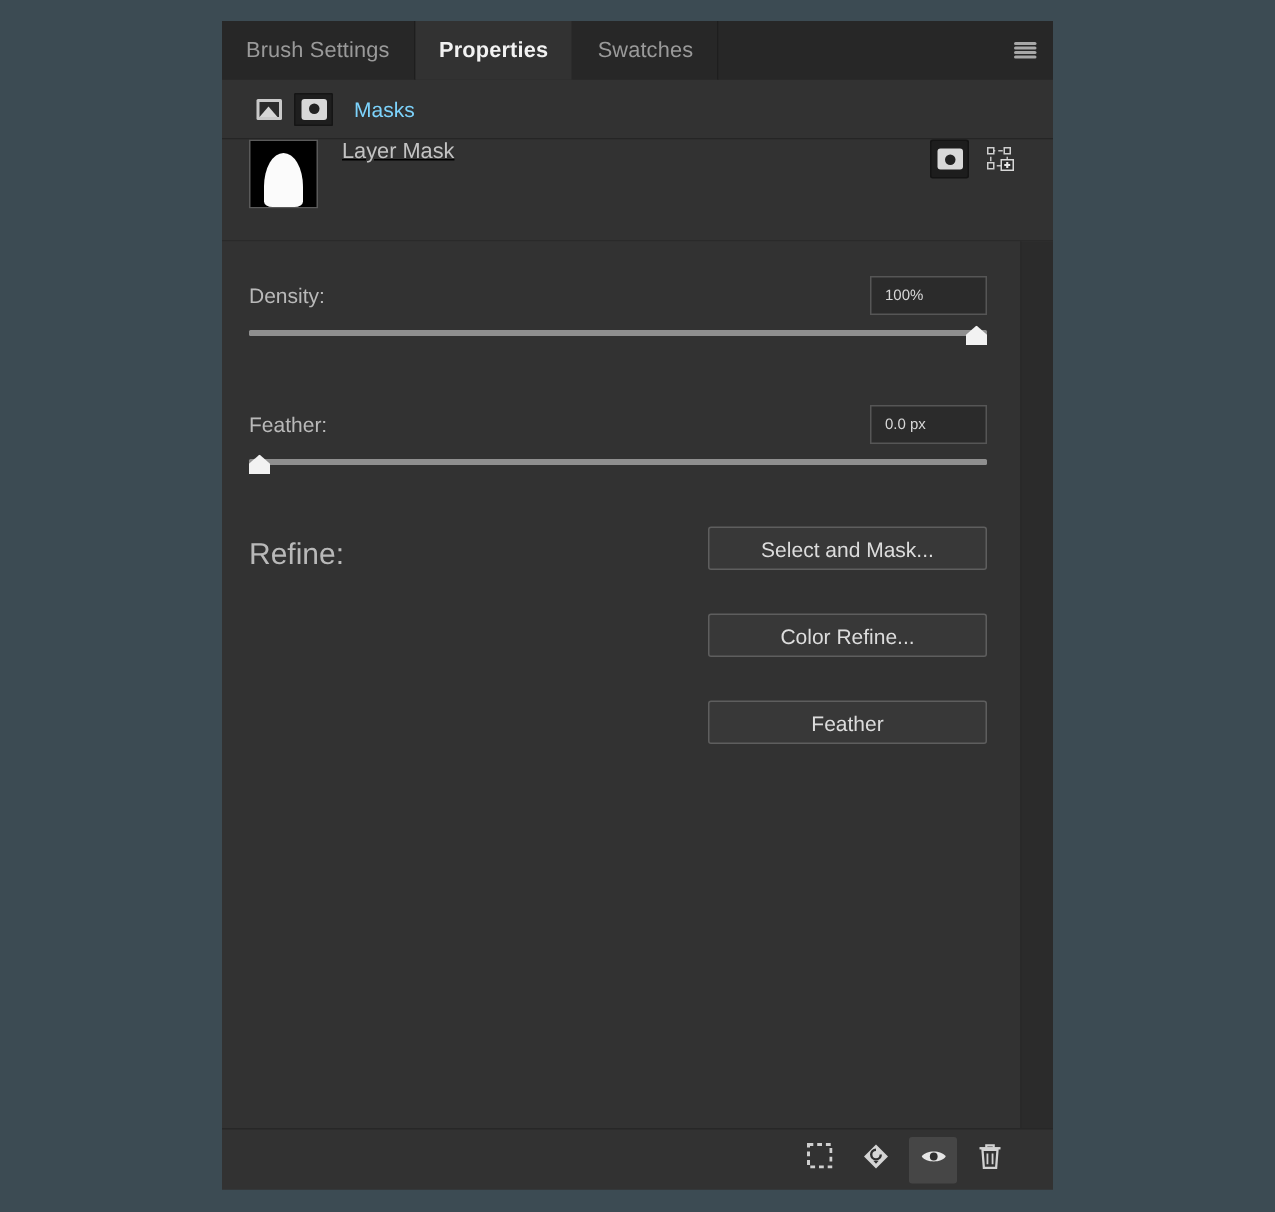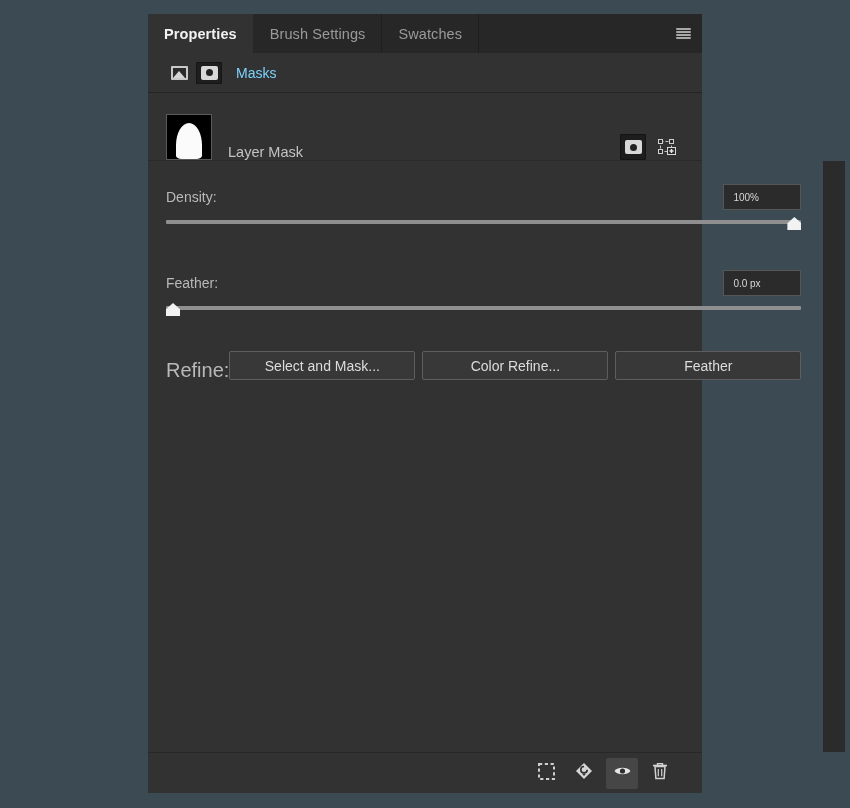--- a/index.html
+++ b/index.html
@@ -151,25 +151,26 @@
   
   .ico-vectormask {
     width: 18px; height: 16px;
     position: relative;
   }
 
   
   .maskrow {
     height: 67px;
     display: flex;
-    align-items: flex-end;
+    align-items: flex-start;
     padding: 0 22px 0 18px;
     border-bottom: 1px solid #2a2a2a;
     flex: 0 0 auto;
     background: #323232;
+    text-decoration: underline;
   }
   .thumb {
     width: 44px;
     height: 44px;
     background: #000;
     border: 1px solid #5a5a5a;
     position: relative;
     overflow: hidden;
     flex: 0 0 auto;
   }
@@ -292,22 +293,22 @@
   }
   .refine-label {
     font-size: 20px;
     color: #b9b9b9;
     padding-top: 8px;
     user-select: none;
   }
   .refine-buttons {
     margin-left: auto;
     display: flex;
-    flex-direction: row;
-    gap: 7px;
+    flex-direction: column;
+    gap: 29px;
   }
   .btn {
     width: 186px;
     height: 29px;
     background: #383838;
     border: 1px solid #5e5e5e;
     border-radius: 2px;
     color: #dcdcdc;
     font-size: 14px;
     display: flex;
@@ -340,25 +341,25 @@
     cursor: default;
   }
   .foot-btn.active { background: #464646; }
 </style>
 </head>
 <body>
 
 <div class="panel">
 
   <div class="tabbar">
+    <div class="tab first">
+      <span>Brush Settings</span>
+    </div>
     <div class="tab active">
       <span>Properties</span>
-    </div>
-    <div class="tab first">
-      <span>Brush Settings</span>
     </div>
     <div class="tab">
       <span>Swatches</span>
     </div>
     <div class="tabbar-spacer"></div>
     <div class="panel-menu">
       <span class="hamburger">
         <i></i>
           <i></i>
           <i></i>

